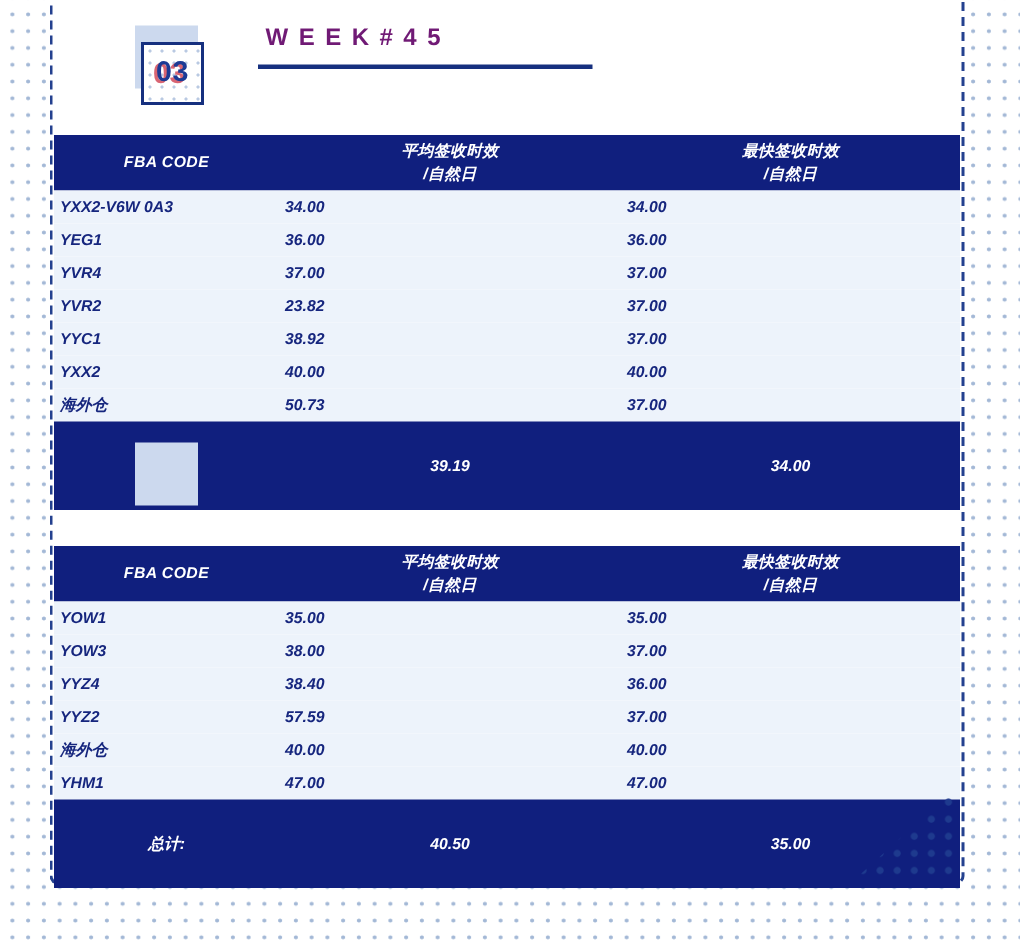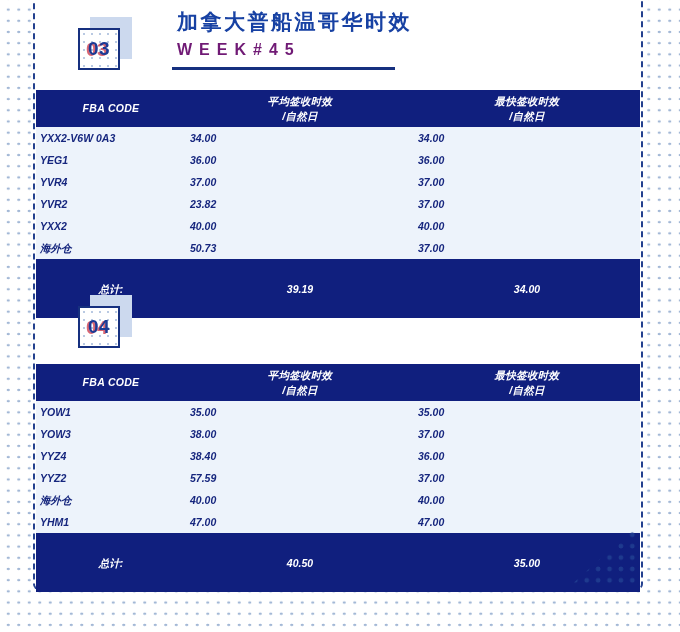--- a/index.html
+++ b/index.html
@@ -19,21 +19,21 @@
     box-sizing:border-box; background:#ffffff;
     border:2px dashed #24418f; border-radius:0 0 6px 6px;
   }
 
   
   .badge-wrap { position:absolute; width:96px; height:72px; }
   .badge-wrap.s03 { left:43px; top:27px; }
   .badge-wrap.s04 { left:43px; top:305px; }
   .badge-shadow { position:absolute; left:12px; top:0; width:42px; height:42px; background:#ccd9ee; }
   .badge-box {
-    position:absolute; left:0; top:11px; width:38px; height:38px;
+    position:absolute; left:16px; top:11px; width:38px; height:38px;
     border:2px solid #16307f;
     background-color:#ffffff;
     background-image: radial-gradient(circle, #b9c9e2 0.9px, transparent 1.2px);
     background-size:8px 8px;
     display:flex; align-items:center; justify-content:center;
     font-size:19px; font-weight:700; color:#1c3a94;
     text-shadow:-2px 1px 0 rgba(205,58,76,0.78);
     letter-spacing:0.5px;
   }
 
@@ -79,21 +79,20 @@
 <body>
 
 <div class="frame">
 
   <div class="badge-wrap s03">
     <div class="badge-shadow"></div>
     <div class="badge-box">03</div>
   </div>
 
   <div class="title-block s03">
-    <div class="title-cn">加拿大普船温哥华时效</div>
     <div class="title-week">WEEK#45</div>
     <div class="title-underline"></div>
   </div>
 
   <table class="stats t1">
     <colgroup>
         <col class="c1">
         <col class="c2">
         <col class="c3">
       </colgroup>
@@ -127,40 +126,44 @@
         <td>YVR4</td>
         <td>37.00</td>
         <td>37.00</td>
       </tr>
       <tr>
         <td>YVR2</td>
         <td>23.82</td>
         <td>37.00</td>
       </tr>
       <tr>
+        <td>YYC1</td>
+        <td>38.92</td>
+        <td>37.00</td>
+      </tr>
+      <tr>
         <td>YXX2</td>
         <td>40.00</td>
         <td>40.00</td>
       </tr>
       <tr>
         <td>海外仓</td>
         <td>50.73</td>
         <td>37.00</td>
       </tr>
       <tr class="total">
         <td>总计:</td>
         <td>39.19</td>
         <td>34.00</td>
       </tr>
     </tbody>
   </table>
 
   <div class="badge-wrap s04">
     <div class="badge-shadow"></div>
-    <div class="badge-box">04</div>
   </div>
 
 
   <table class="stats t2">
     <colgroup>
         <col class="c1">
         <col class="c2">
         <col class="c3">
       </colgroup>
     <thead>

